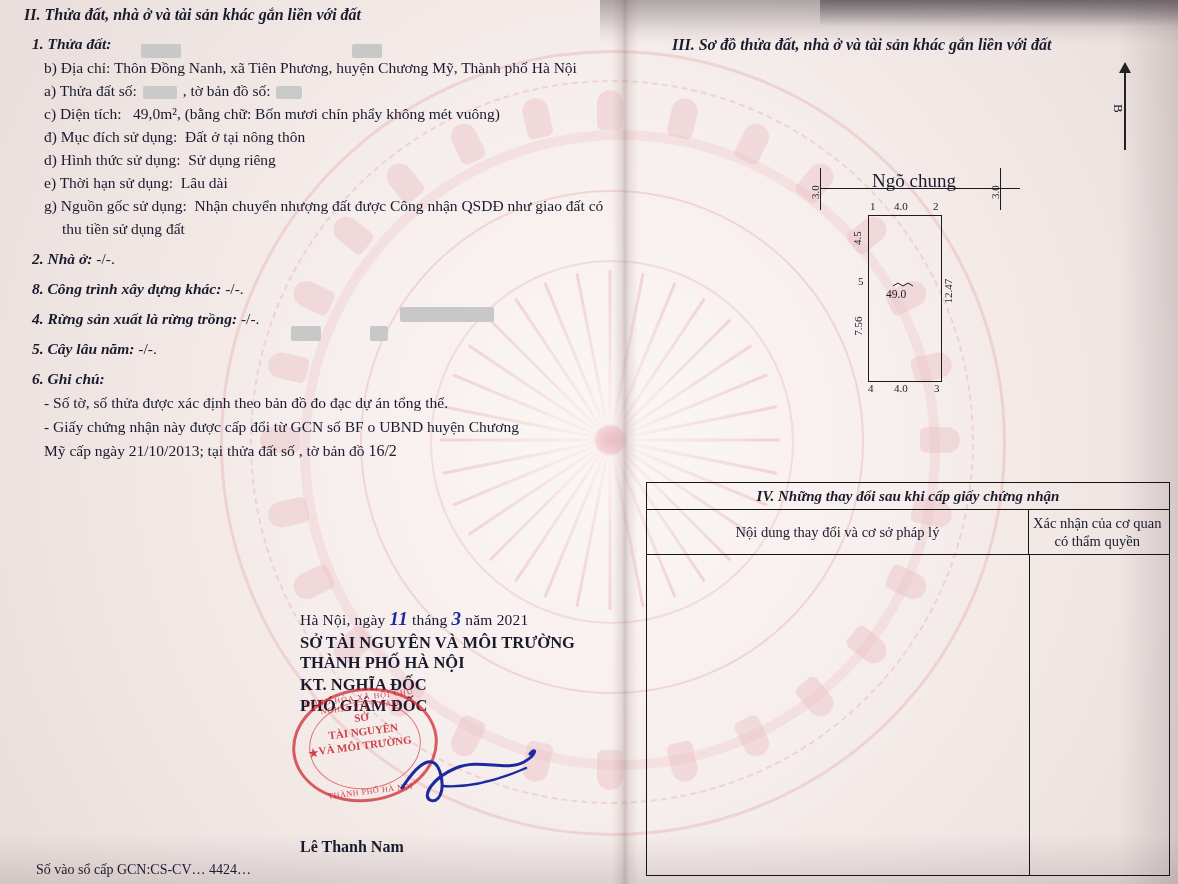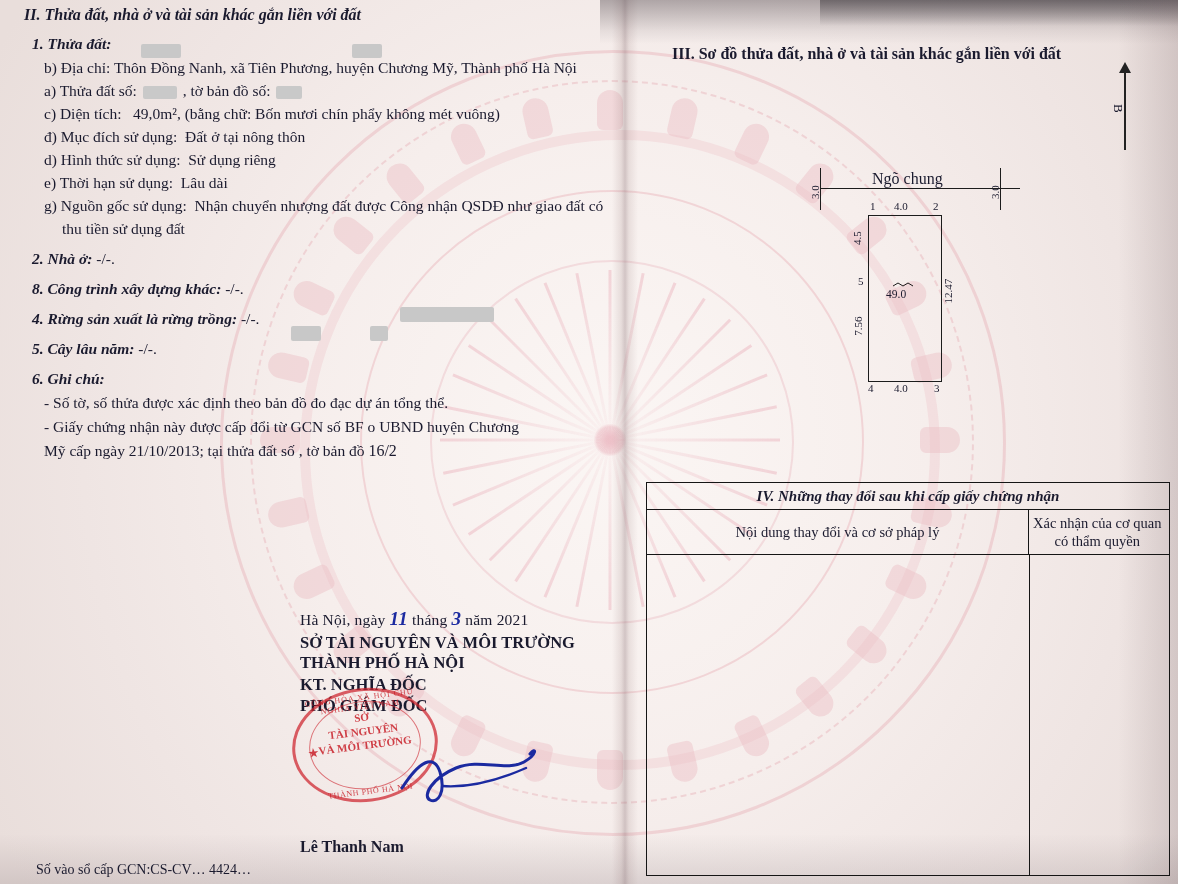--- a/index.html
+++ b/index.html
@@ -79,33 +79,33 @@
   .num{font-weight:bold;font-style:italic;margin:8px 0 1px 10px;}
   .num span.norm{font-weight:normal;font-style:normal;}
   .redact{
     display:inline-block;background:#c9c9c9;border-radius:2px;
     height:13px;vertical-align:middle;margin:0 2px;
   }
   .note{margin:2px 0 1px 22px;}
 
   
   #right-h{
-    position:absolute;left:672px;top:36px;font-weight:bold;font-size:16px;margin-top:9px;
+    position:absolute;left:672px;top:36px;font-weight:bold;font-style:italic;font-size:16px;
   }
 
   
   #north{position:absolute;left:1110px;top:62px;width:30px;height:90px;}
   #north .shaft{position:absolute;left:14px;top:8px;width:1.5px;height:80px;background:#222;}
   #north .head{position:absolute;left:9px;top:0;width:0;height:0;border-left:6px solid transparent;border-right:6px solid transparent;border-bottom:11px solid #222;}
   #north .lbl{position:absolute;left:16px;top:42px;font-size:13px;transform:rotate(90deg);transform-origin:left top;}
 
   
   #parcel{position:absolute;left:810px;top:160px;width:230px;height:250px;font-size:11.5px;}
   .road{position:absolute;left:10px;top:28px;width:200px;height:0;border-top:1.6px solid #1c1c1c;}
-  .roadlbl{position:absolute;left:62px;top:10px;font-size:16px;font-family:"Liberation Serif",serif;}
+  .roadlbl{position:absolute;left:62px;top:10px;font-size:19px;font-family:"Liberation Serif",serif;}
   .roadtickL{position:absolute;left:10px;top:8px;width:0;height:42px;border-left:1.4px solid #1c1c1c;}
   .roadtickR{position:absolute;left:190px;top:8px;width:0;height:42px;border-left:1.4px solid #1c1c1c;}
   .dim-v{position:absolute;font-size:11px;transform:rotate(-90deg);transform-origin:center center;}
   .box{
     position:absolute;left:58px;top:55px;width:72px;height:165px;
     border:1.5px solid #1c1c1c;
   }
   .cnr{position:absolute;font-size:11px;}
   .area{position:absolute;left:76px;top:128px;font-size:11.5px;}
   .hatch{position:absolute;left:82px;top:118px;width:22px;height:7px;}

